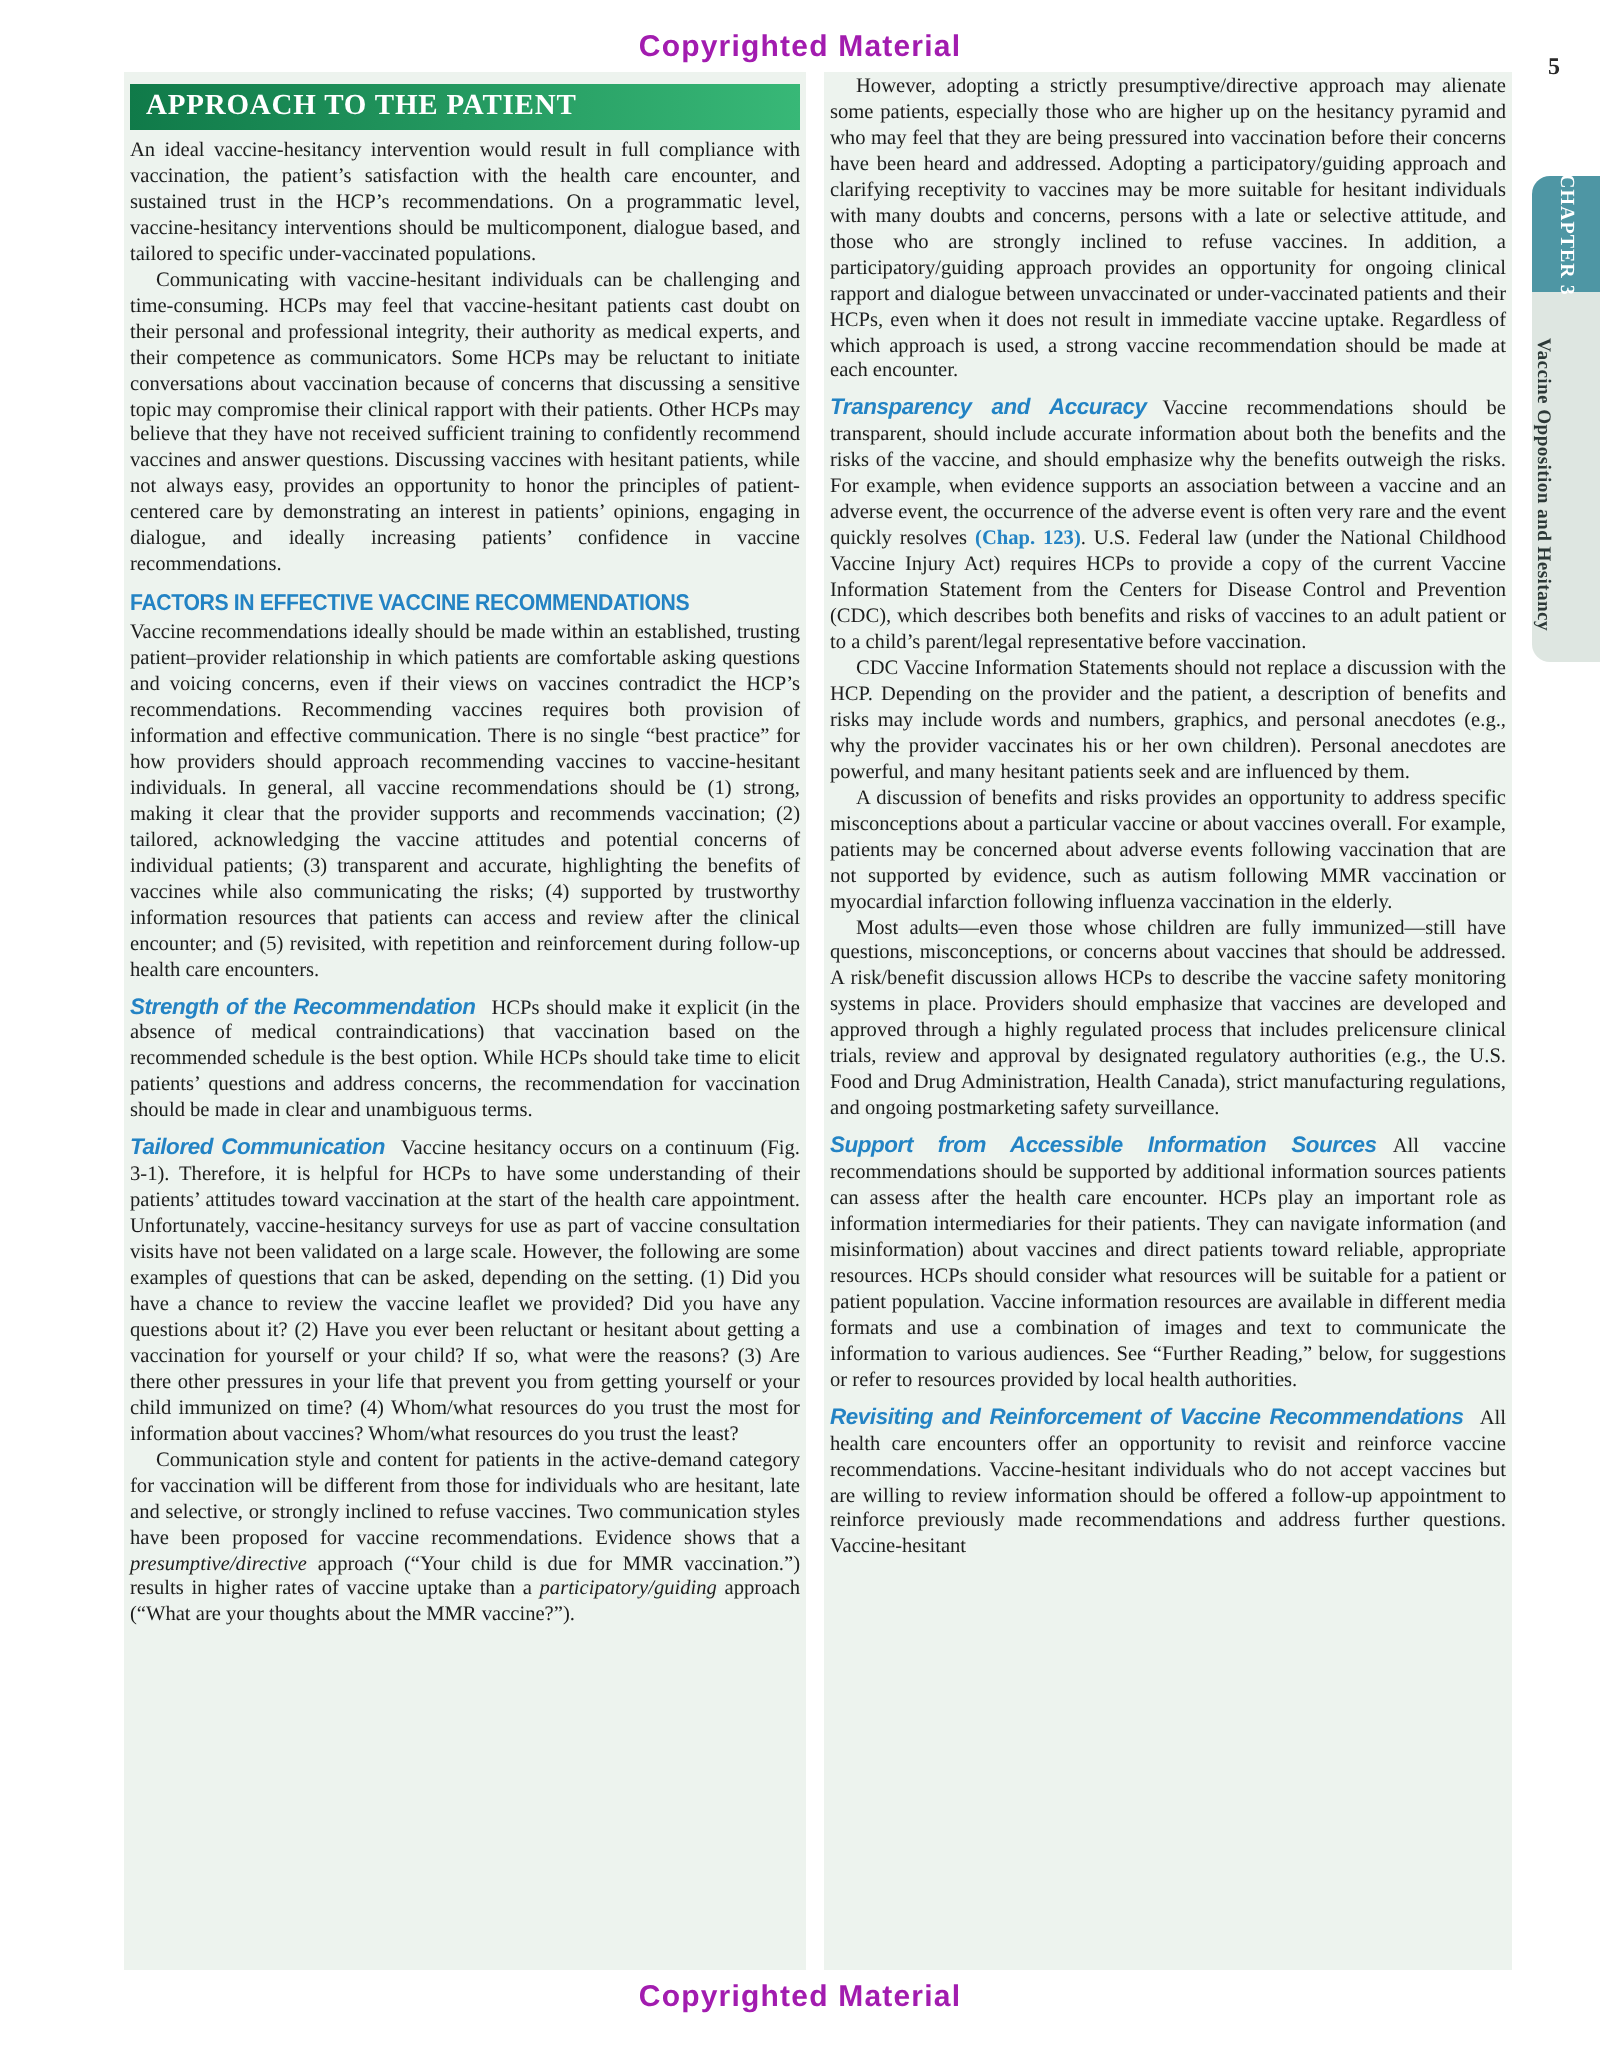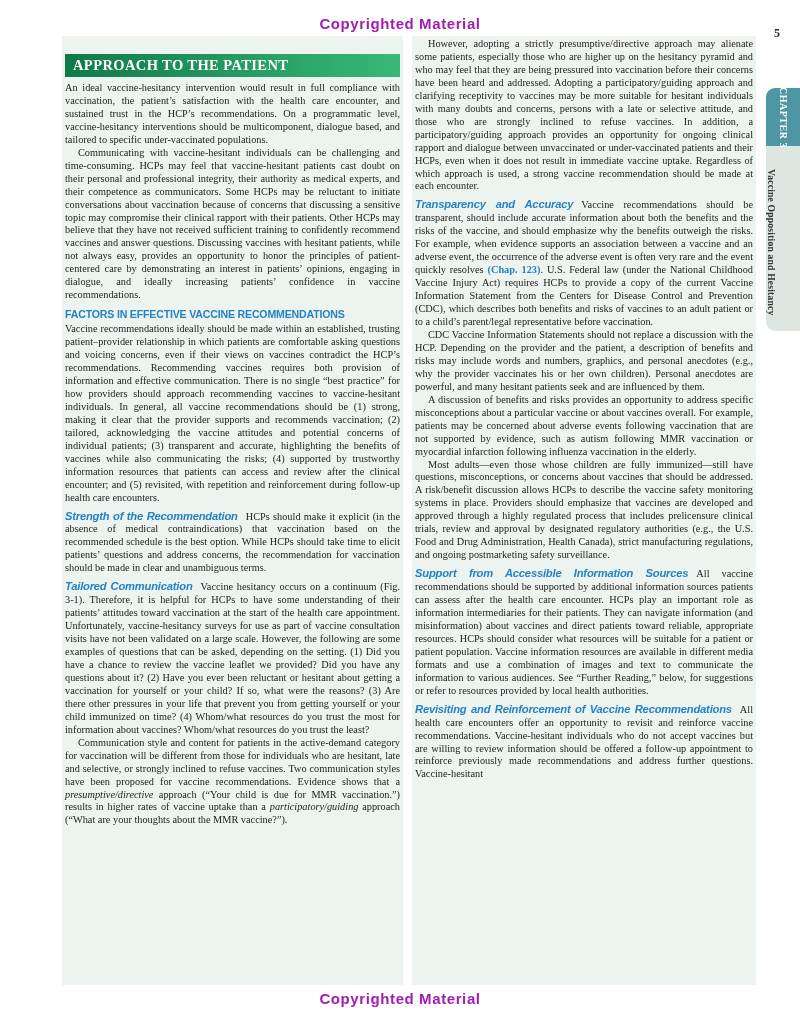--- a/index.html
+++ b/index.html
@@ -19,21 +19,21 @@
     font-size:12px; color:#2a2a2a; z-index:2;
   }
   .column {
     position:absolute; top:36px; height:949px; box-sizing:border-box;
     background:var(--col-bg,#edf3ee); padding:2px 3px; overflow:hidden;
     font-size:10.3px; line-height:12.95px; color:#1d1d1d; text-align:justify;
   }
   .col-left  { left:62px;  width:341px; }
   .col-right { left:412px; width:344px; }
   .banner {
-    height:23px; line-height:23px; margin:16px 0 5px 0; padding-left:8px;
+    height:23px; line-height:23px; margin:4px 0 5px 0; padding-left:8px;
     background:linear-gradient(90deg, var(--banner1,#0f7a49), var(--banner2,#38b877));
     color:#ffffff; font-weight:bold; font-size:14.5px; letter-spacing:0.4px;
     white-space:nowrap;
   }
   .para { margin:0; }
   .para.indent { text-indent:13px; }
   .section-heading {
     font-family:"Liberation Sans", sans-serif; font-weight:bold;
     color:var(--blue,#2383c4); font-size:11.4px; margin:6px 0 2px 0;
     letter-spacing:-0.2px; transform:scaleX(0.93); transform-origin:0 50%;

